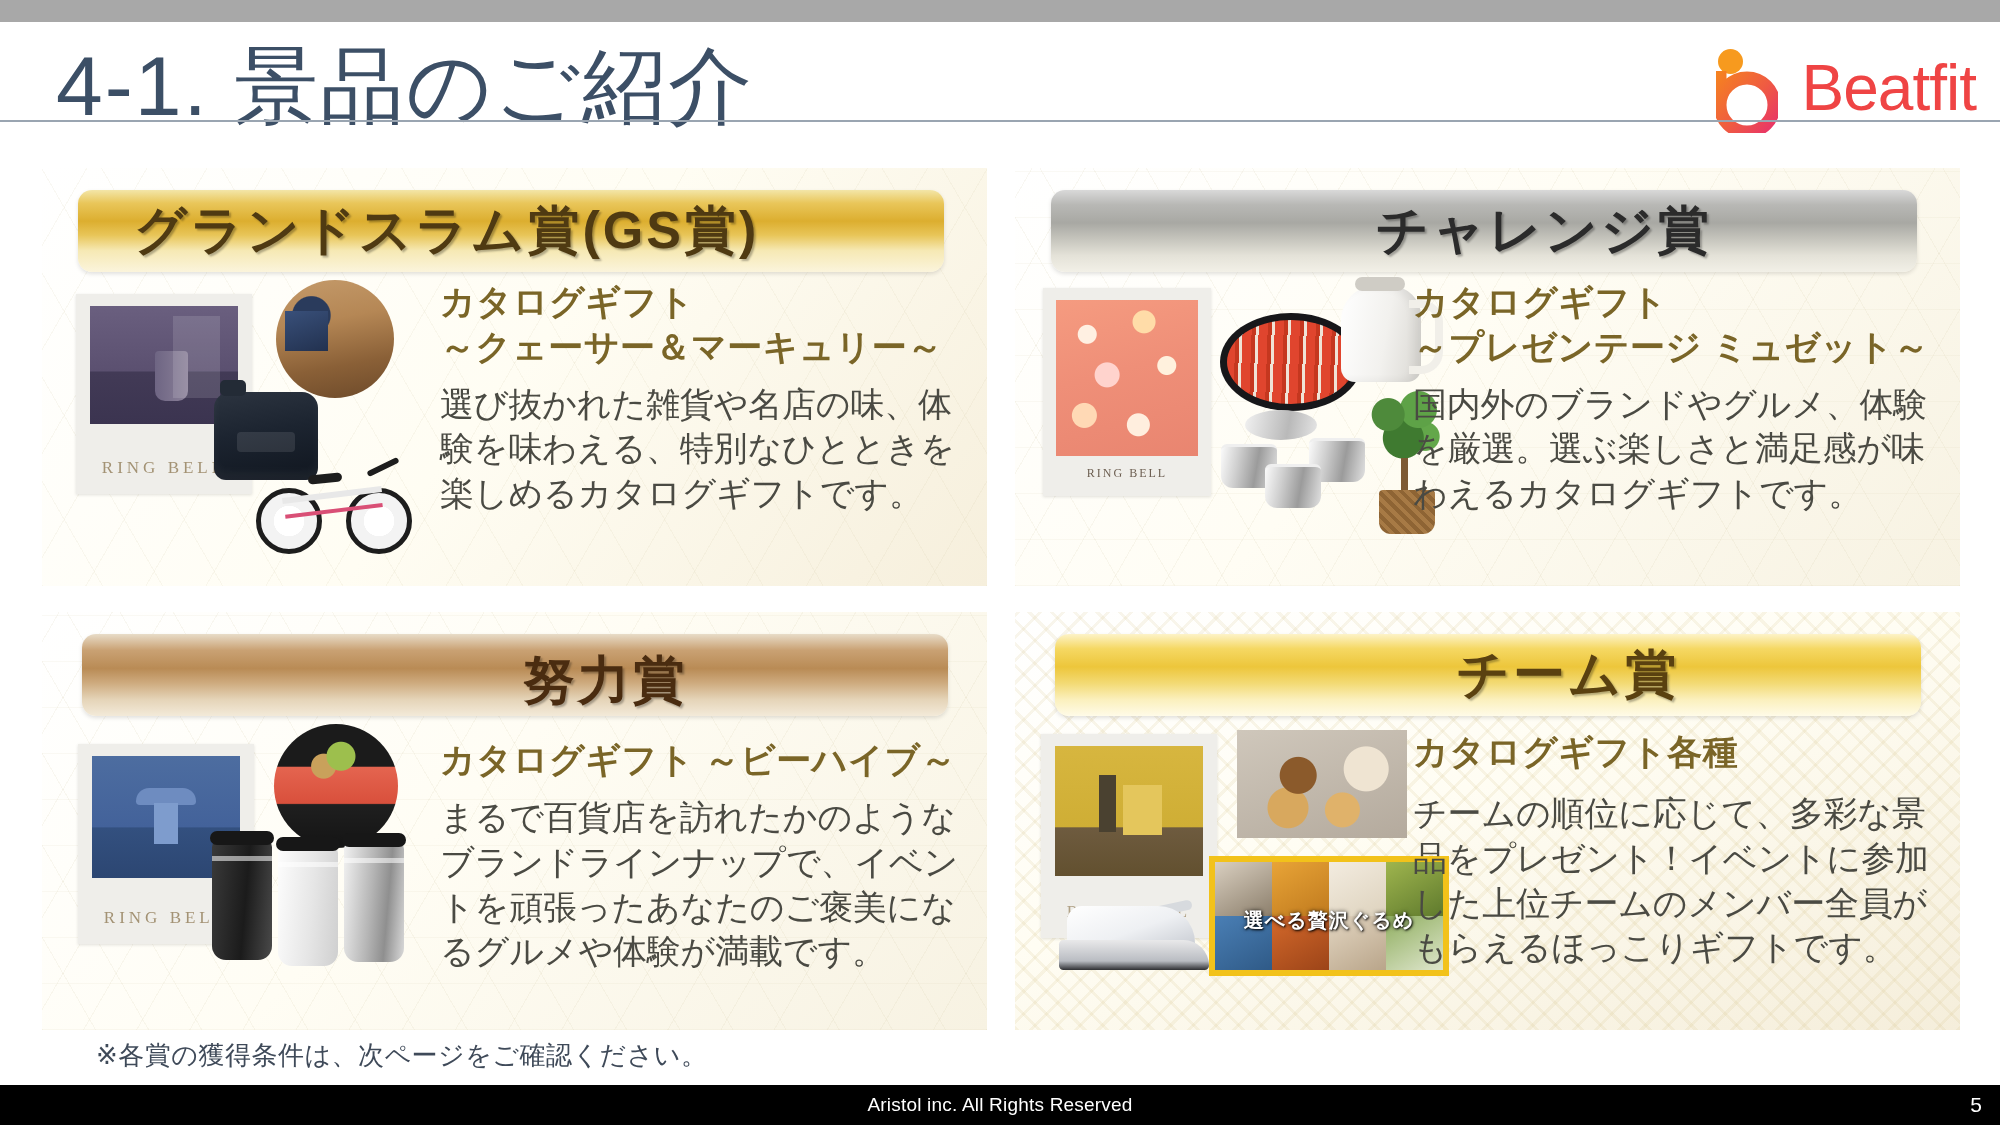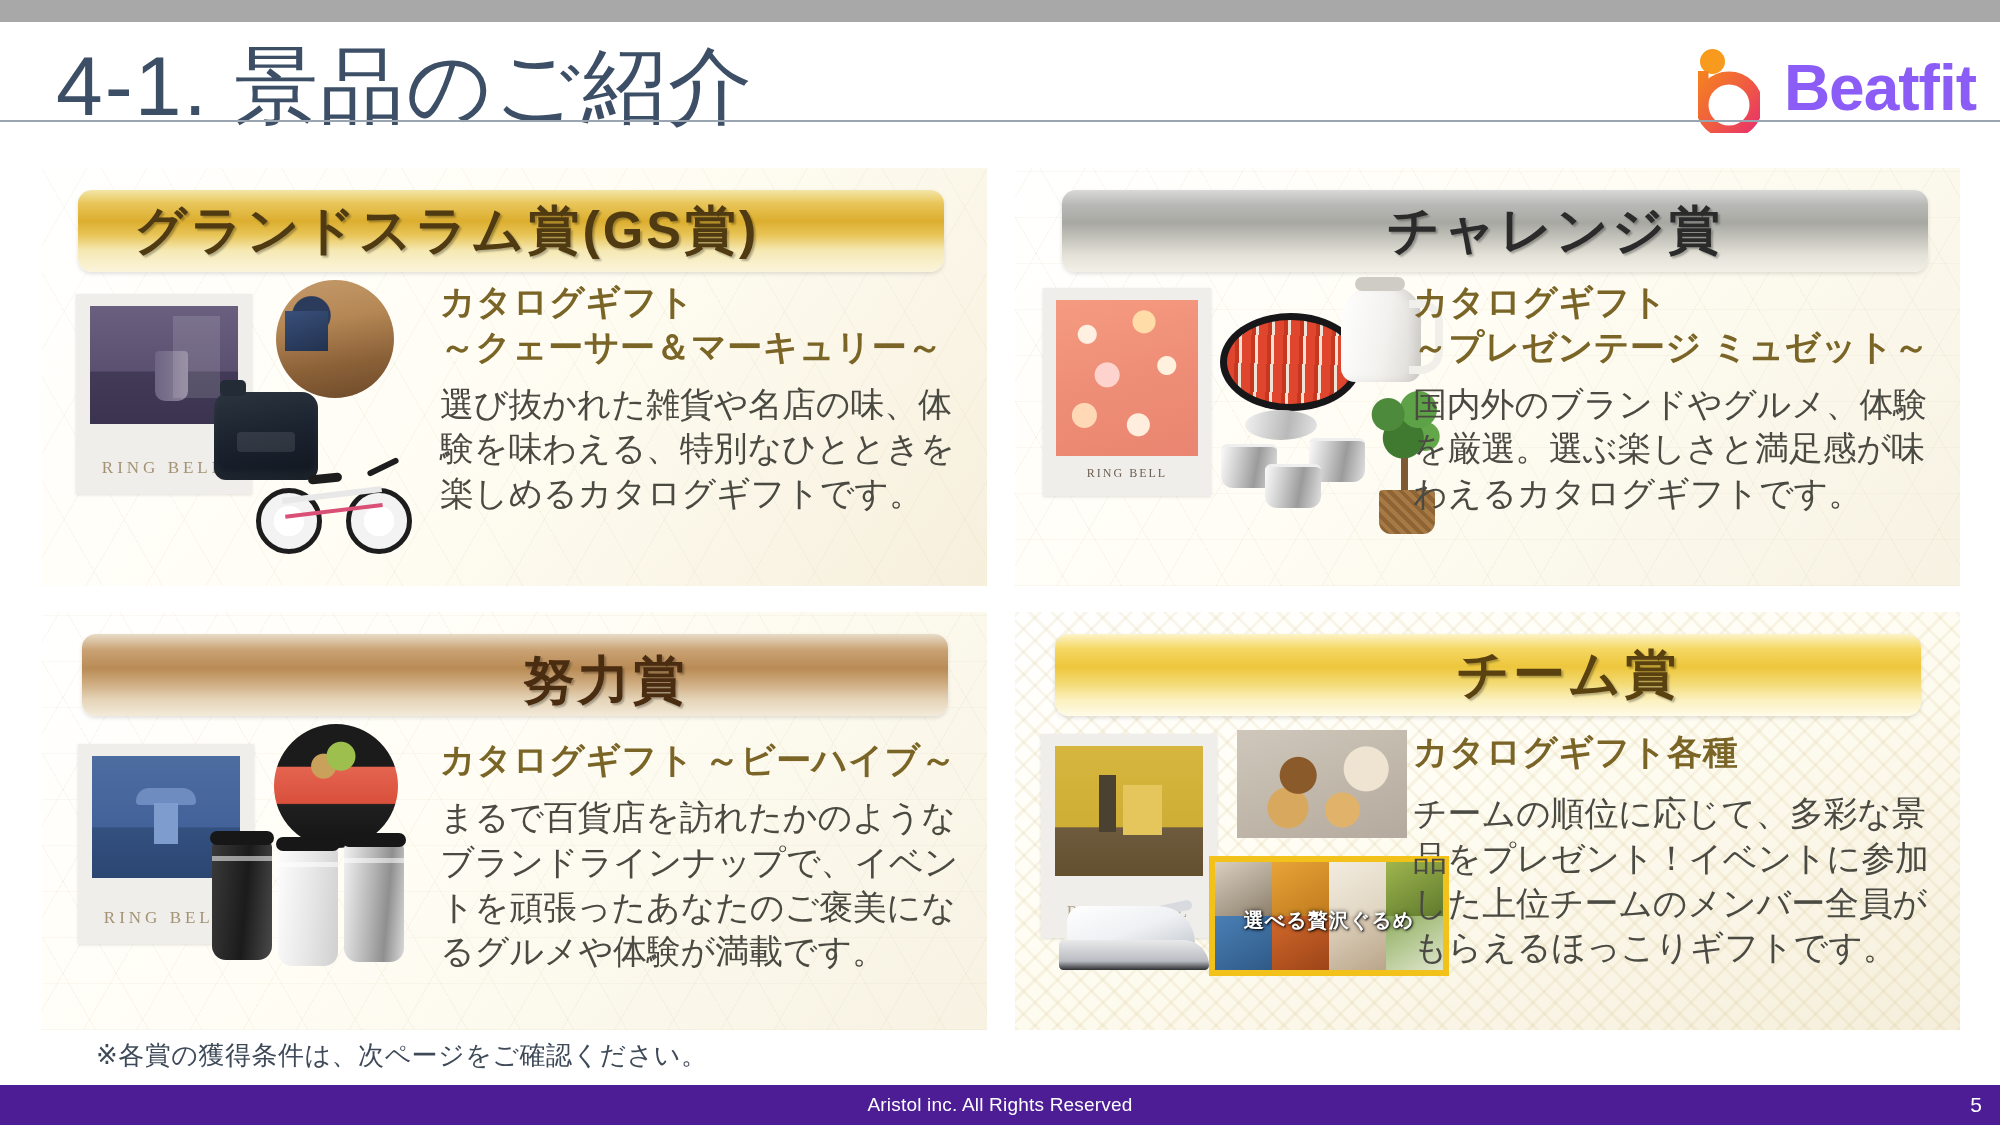--- a/index.html
+++ b/index.html
@@ -18,21 +18,21 @@
 
   
   .rail-top {
     position: absolute; left: 0; top: 0;
     width: 2000px; height: 22px;
     background: #a8a8a8;
   }
   .rail-bottom {
     position: absolute; left: 0; bottom: 0;
     width: 2000px; height: 40px;
-    background: #4c1d95;
+    background: #000000;
     display: flex; align-items: center;
   }
   .rail-bottom .copyright {
     position: absolute; left: 0; right: 0;
     text-align: center;
     font-size: 19px; color: #ffffff;
     letter-spacing: .2px;
   }
   .rail-bottom .pagenum {
     position: absolute; right: 18px;
@@ -69,22 +69,22 @@
   .logo-dot {
     position: absolute; left: 4px; top: 7px;
     width: 25px; height: 25px; border-radius: 50%;
     background: #f79a1e;
   }
   .logo-b {
     position: absolute; left: 2px; top: 27px;
     width: 62px; height: 64px;
   }
   .logo-text {
-    font-size: 64px; font-weight: bold;
-    color: #8b5cf6; letter-spacing: -1px;
+    font-size: 64px; font-weight: normal;
+    color: #ef4444; letter-spacing: -1px;
     line-height: 1;
   }
 
   
   .grid {
     position: absolute; left: 42px; top: 168px;
     width: 1918px; height: 862px;
     display: grid;
     grid-template-columns: 945px 945px;
     grid-template-rows: 418px 418px;
@@ -142,21 +142,20 @@
     background: linear-gradient(180deg,
       #f3e6a8 0%, #e9c65a 16%, #dcae2f 38%,
       #e8c558 55%, #f6e9b4 74%, #fbf4dc 100%);
   }
   .banner-gold span { color: #4f3a12; }
 
   .banner-silver {
     background: linear-gradient(180deg,
       #d9d9d9 0%, #b8b8b5 18%, #a8a8a3 40%,
       #c6c5bd 60%, #e4e2d8 80%, #f2f0e7 100%);
-    margin-left: 11px;
   }
   .banner-silver span { color: #2b2b2b; }
 
   .banner-bronze {
     background: linear-gradient(180deg,
       #e8dcc8 0%, #c9a173 20%, #b98b55 42%,
       #ceab7f 60%, #e5d4b8 80%, #f3ead9 100%);
   }
   .banner-bronze span { color: #4a2c10; }
 

